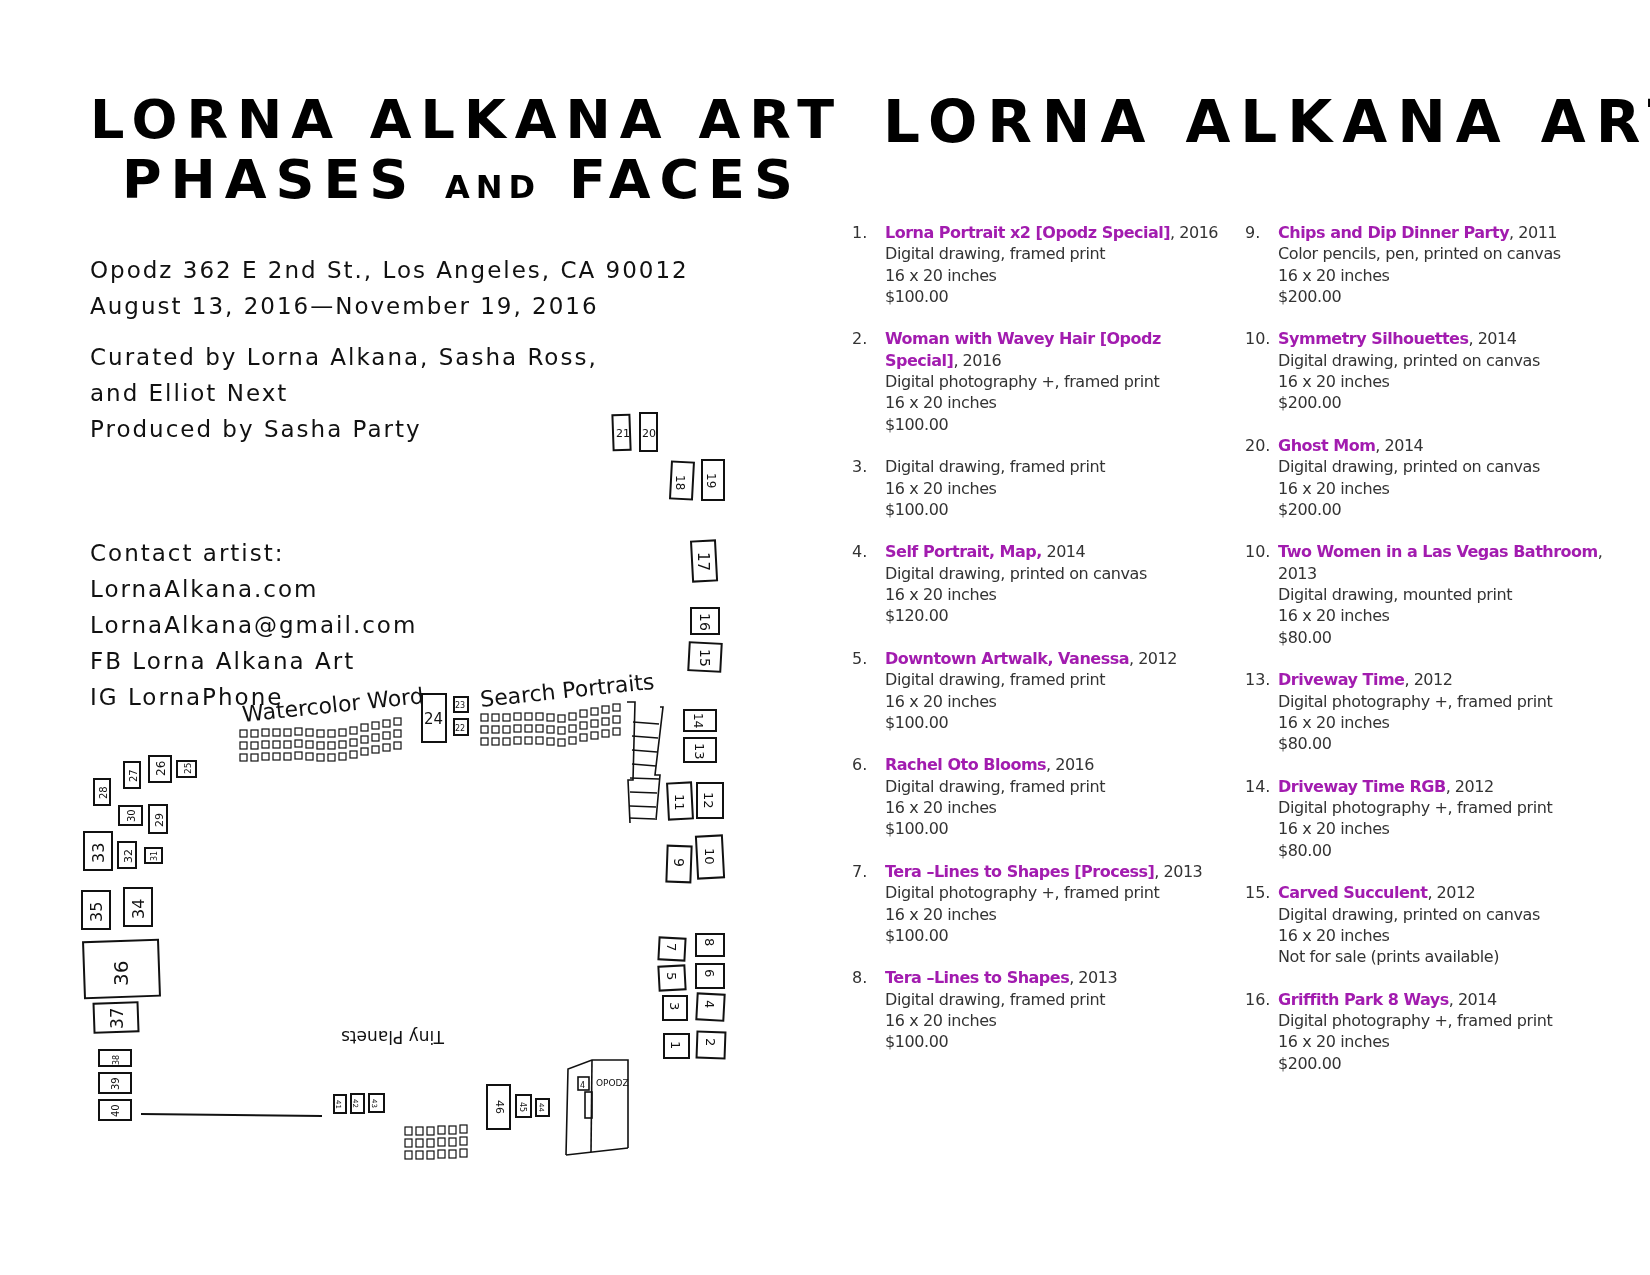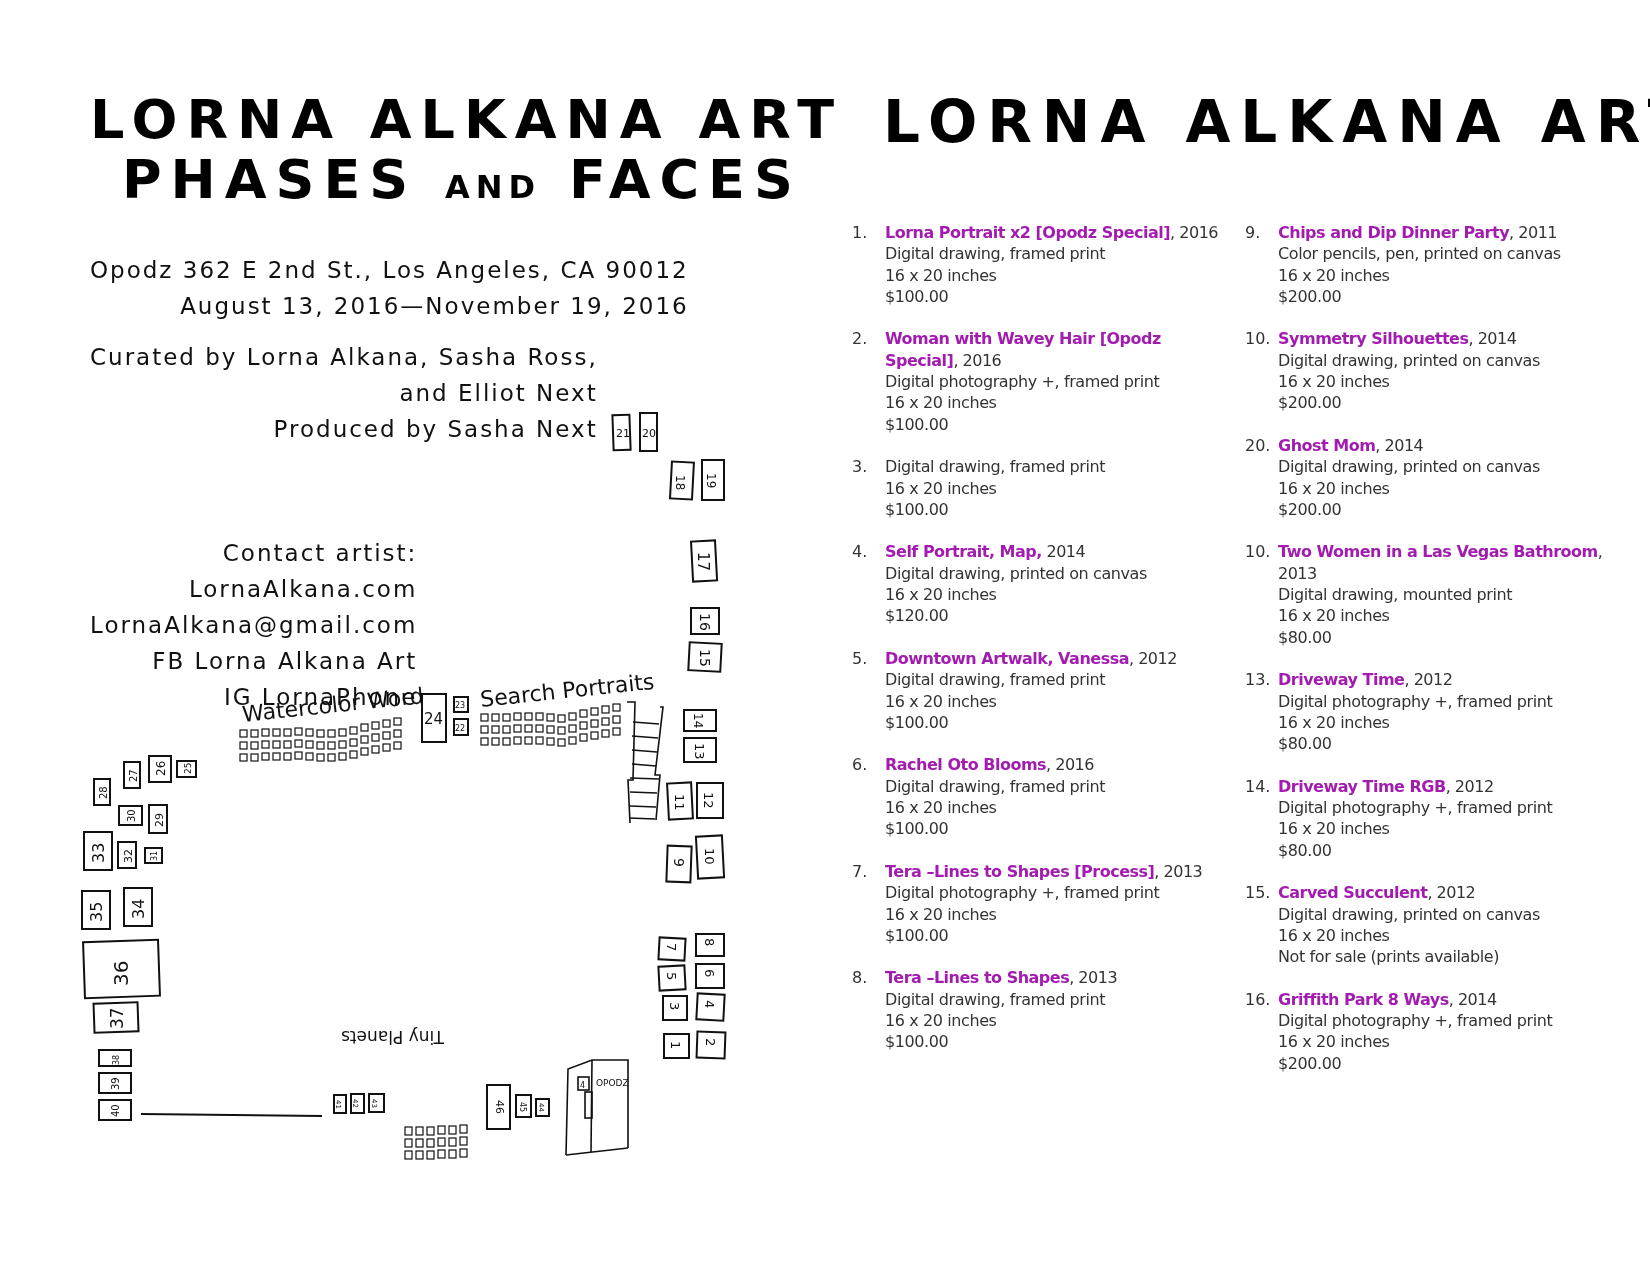--- a/index.html
+++ b/index.html
@@ -11,21 +11,21 @@
   .title { position: absolute; font-family: "DejaVu Sans", sans-serif; font-weight: bold; letter-spacing: 9px; color: #000; white-space: nowrap; }
   .title-main-left { left: 90px; top: 88px; font-size: 54px; }
   .title-sub { left: 122px; top: 148px; font-size: 54px; }
   .title-sub .small-caps { font-size: 32px; letter-spacing: 6px; }
   .title-main-right { left: 58px; top: 88px; font-size: 58px; letter-spacing: 10px; }
 
   .info { position: absolute; left: 90px; font-family: "DejaVu Sans", sans-serif; font-size: 23px; letter-spacing: 2px; color: #111; white-space: nowrap; line-height: 35px; }
   .info-block-1 { top: 253px; }
   .info-block-2 { top: 340px; }
   .info-block-3 { top: 494px; margin-top: 42px; }
-  .info div { height: 36px; text-align: right; }
+  .info div { height: 36px; }
 
   .catalog-col { position: absolute; top: 222px; font-family: "DejaVu Sans", sans-serif; font-size: 16px; color: #333; }
   .col-a { left: 30px; width: 360px; }
   .col-b { left: 400px; width: 410px; }
   .entry { position: relative; padding-left: 33px; margin-bottom: 21.3px; line-height: 21.3px; }
   .entry .num { position: absolute; left: 0; top: 0; color: #333; }
   .entry .title-line { letter-spacing: -0.5px; }
   .entry .work-title { font-weight: bold; color: #a21caf; }
   .entry .detail { display: block; letter-spacing: -0.4px; }
 </style>
@@ -40,21 +40,21 @@
     <span>FACES</span>
   </div>
 
   <div class="info info-block-1">
     <div>Opodz 362 E 2nd St., Los Angeles, CA 90012</div>
     <div>August 13, 2016—November 19, 2016</div>
   </div>
   <div class="info info-block-2">
     <div>Curated by Lorna Alkana, Sasha Ross,</div>
     <div>and Elliot Next</div>
-    <div>Produced by Sasha Next</div>
+    <div>Produced by Sasha Party</div>
   </div>
   <div class="info info-block-3">
     <div>Contact artist:</div>
     <div>LornaAlkana.com</div>
     <div>LornaAlkana@gmail.com</div>
     <div>FB Lorna Alkana Art</div>
     <div>IG LornaPhone</div>
   </div>
 
   <svg style="position:absolute;left:0;top:0" width="825" height="1275" viewBox="0 0 825 1275" fill="none" stroke="#111" stroke-width="2" font-family="DejaVu Sans, sans-serif">

